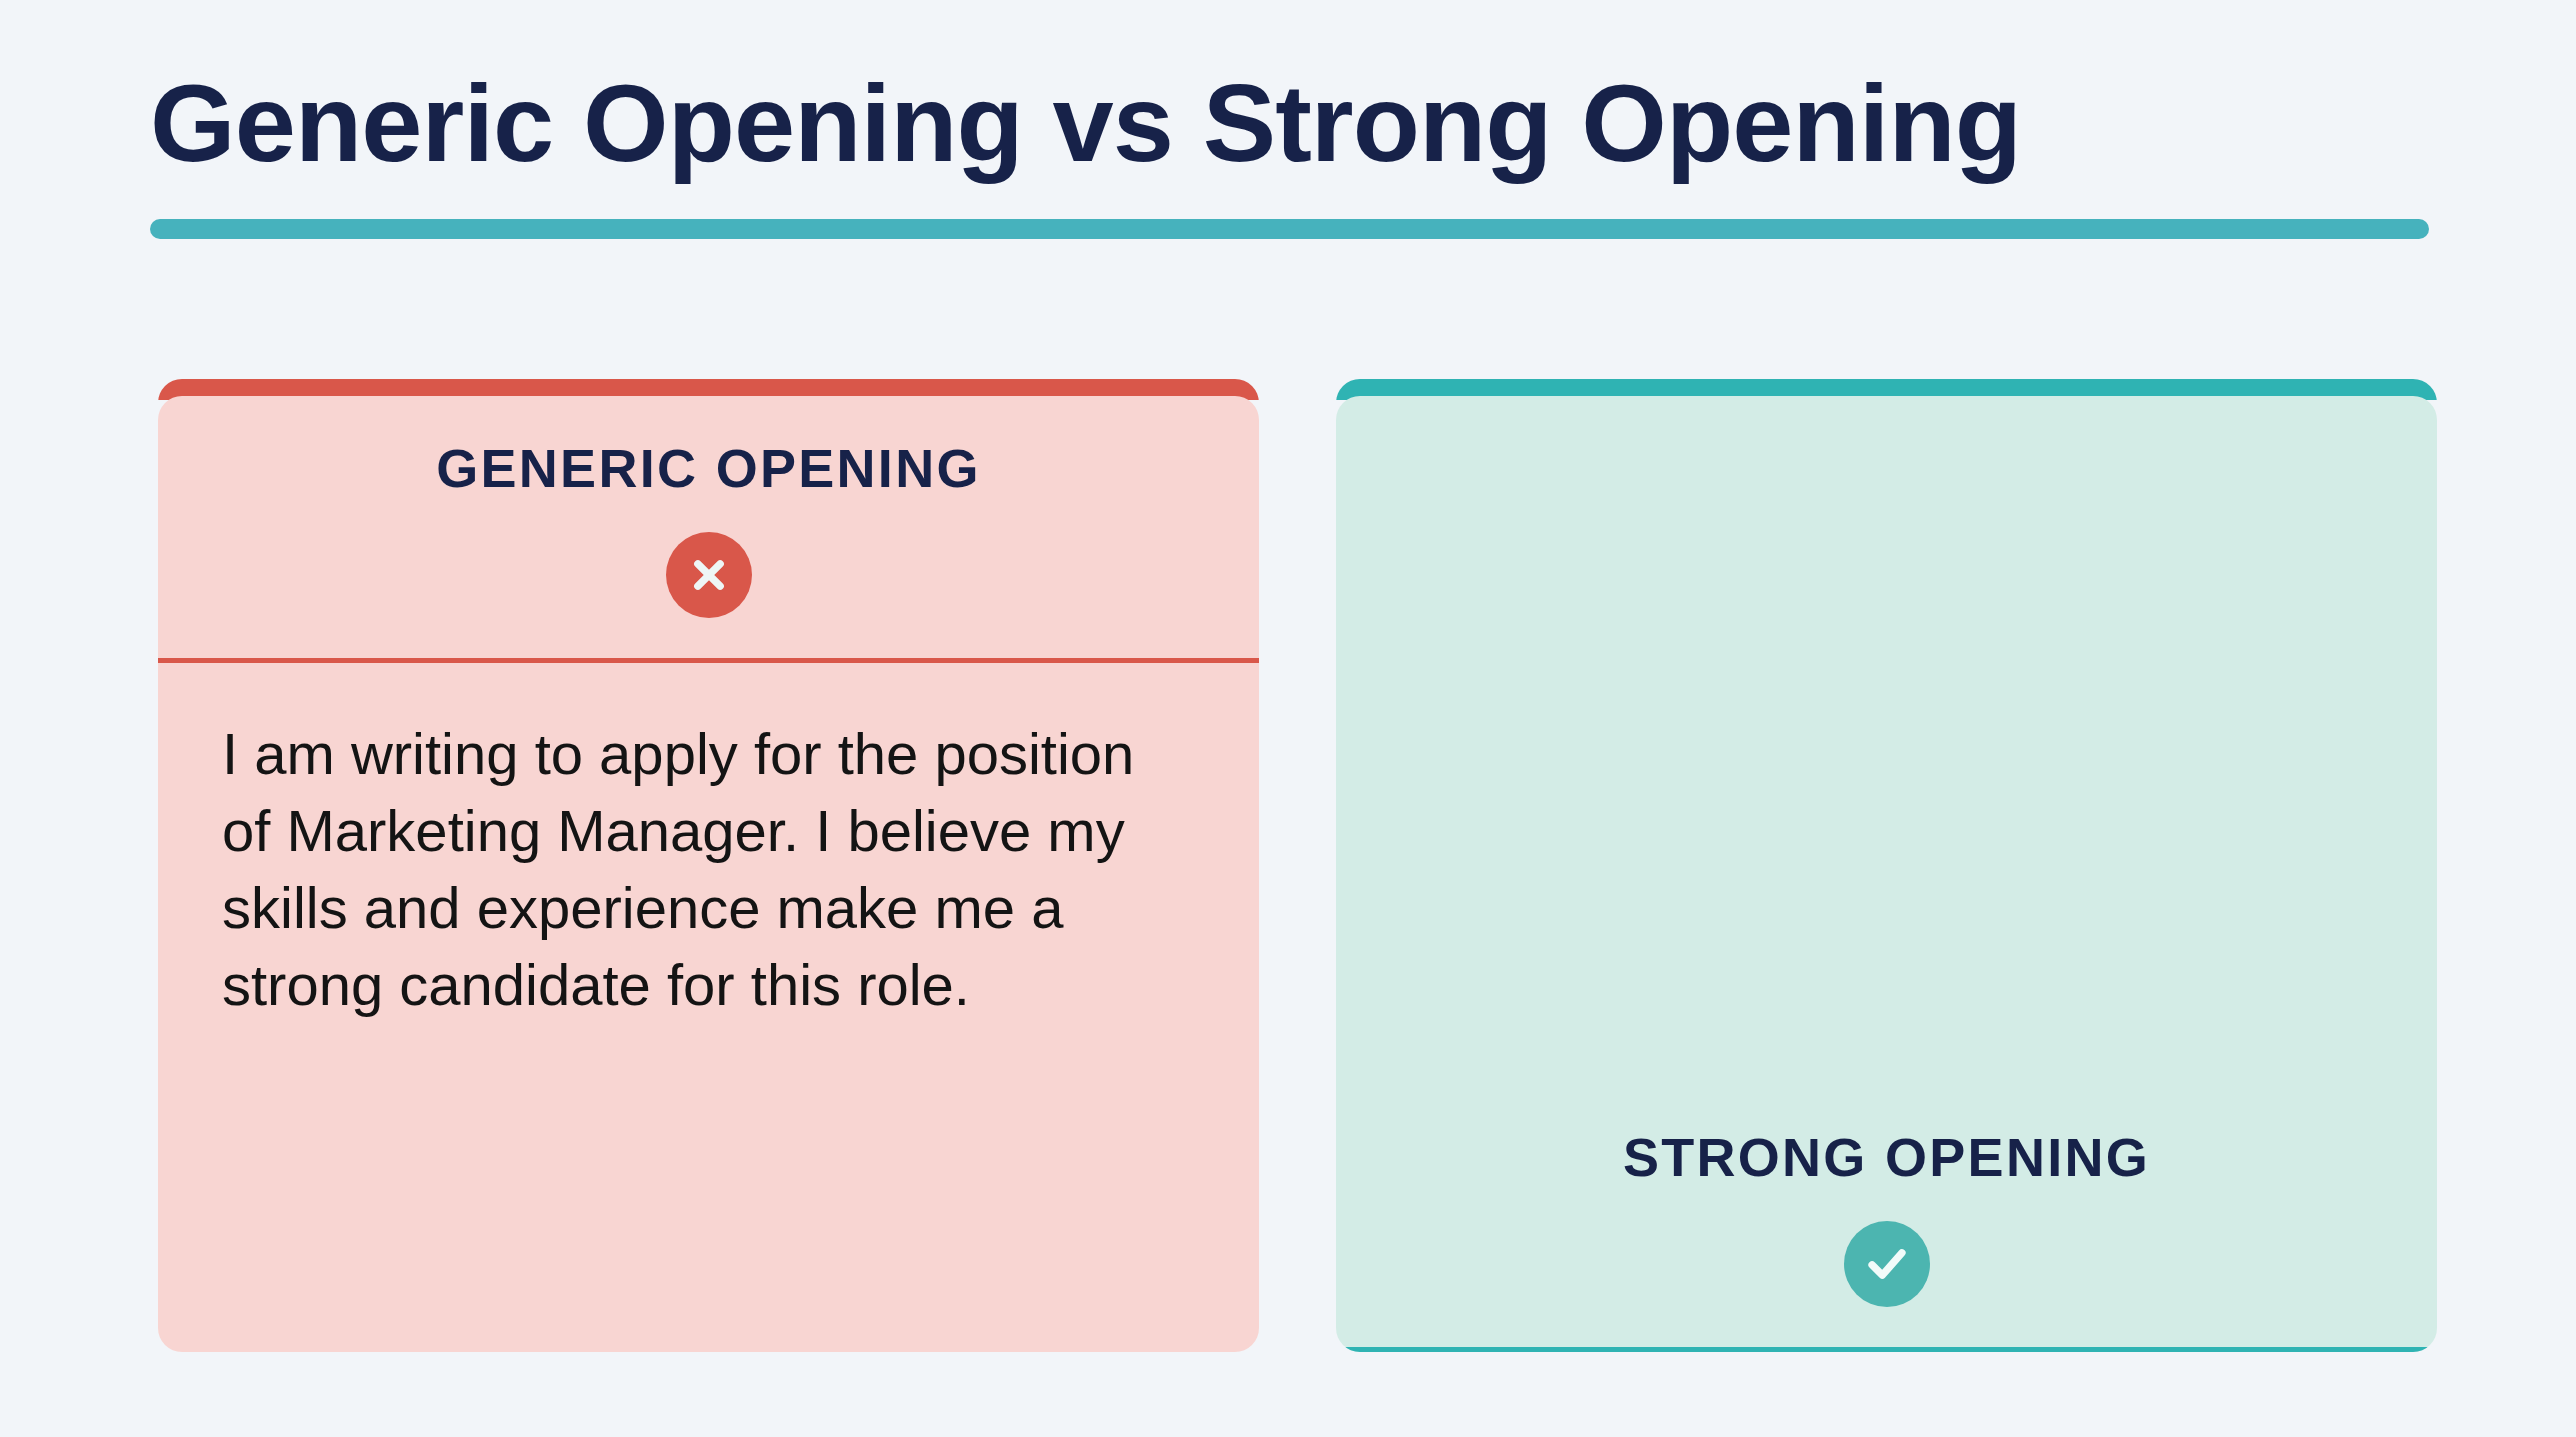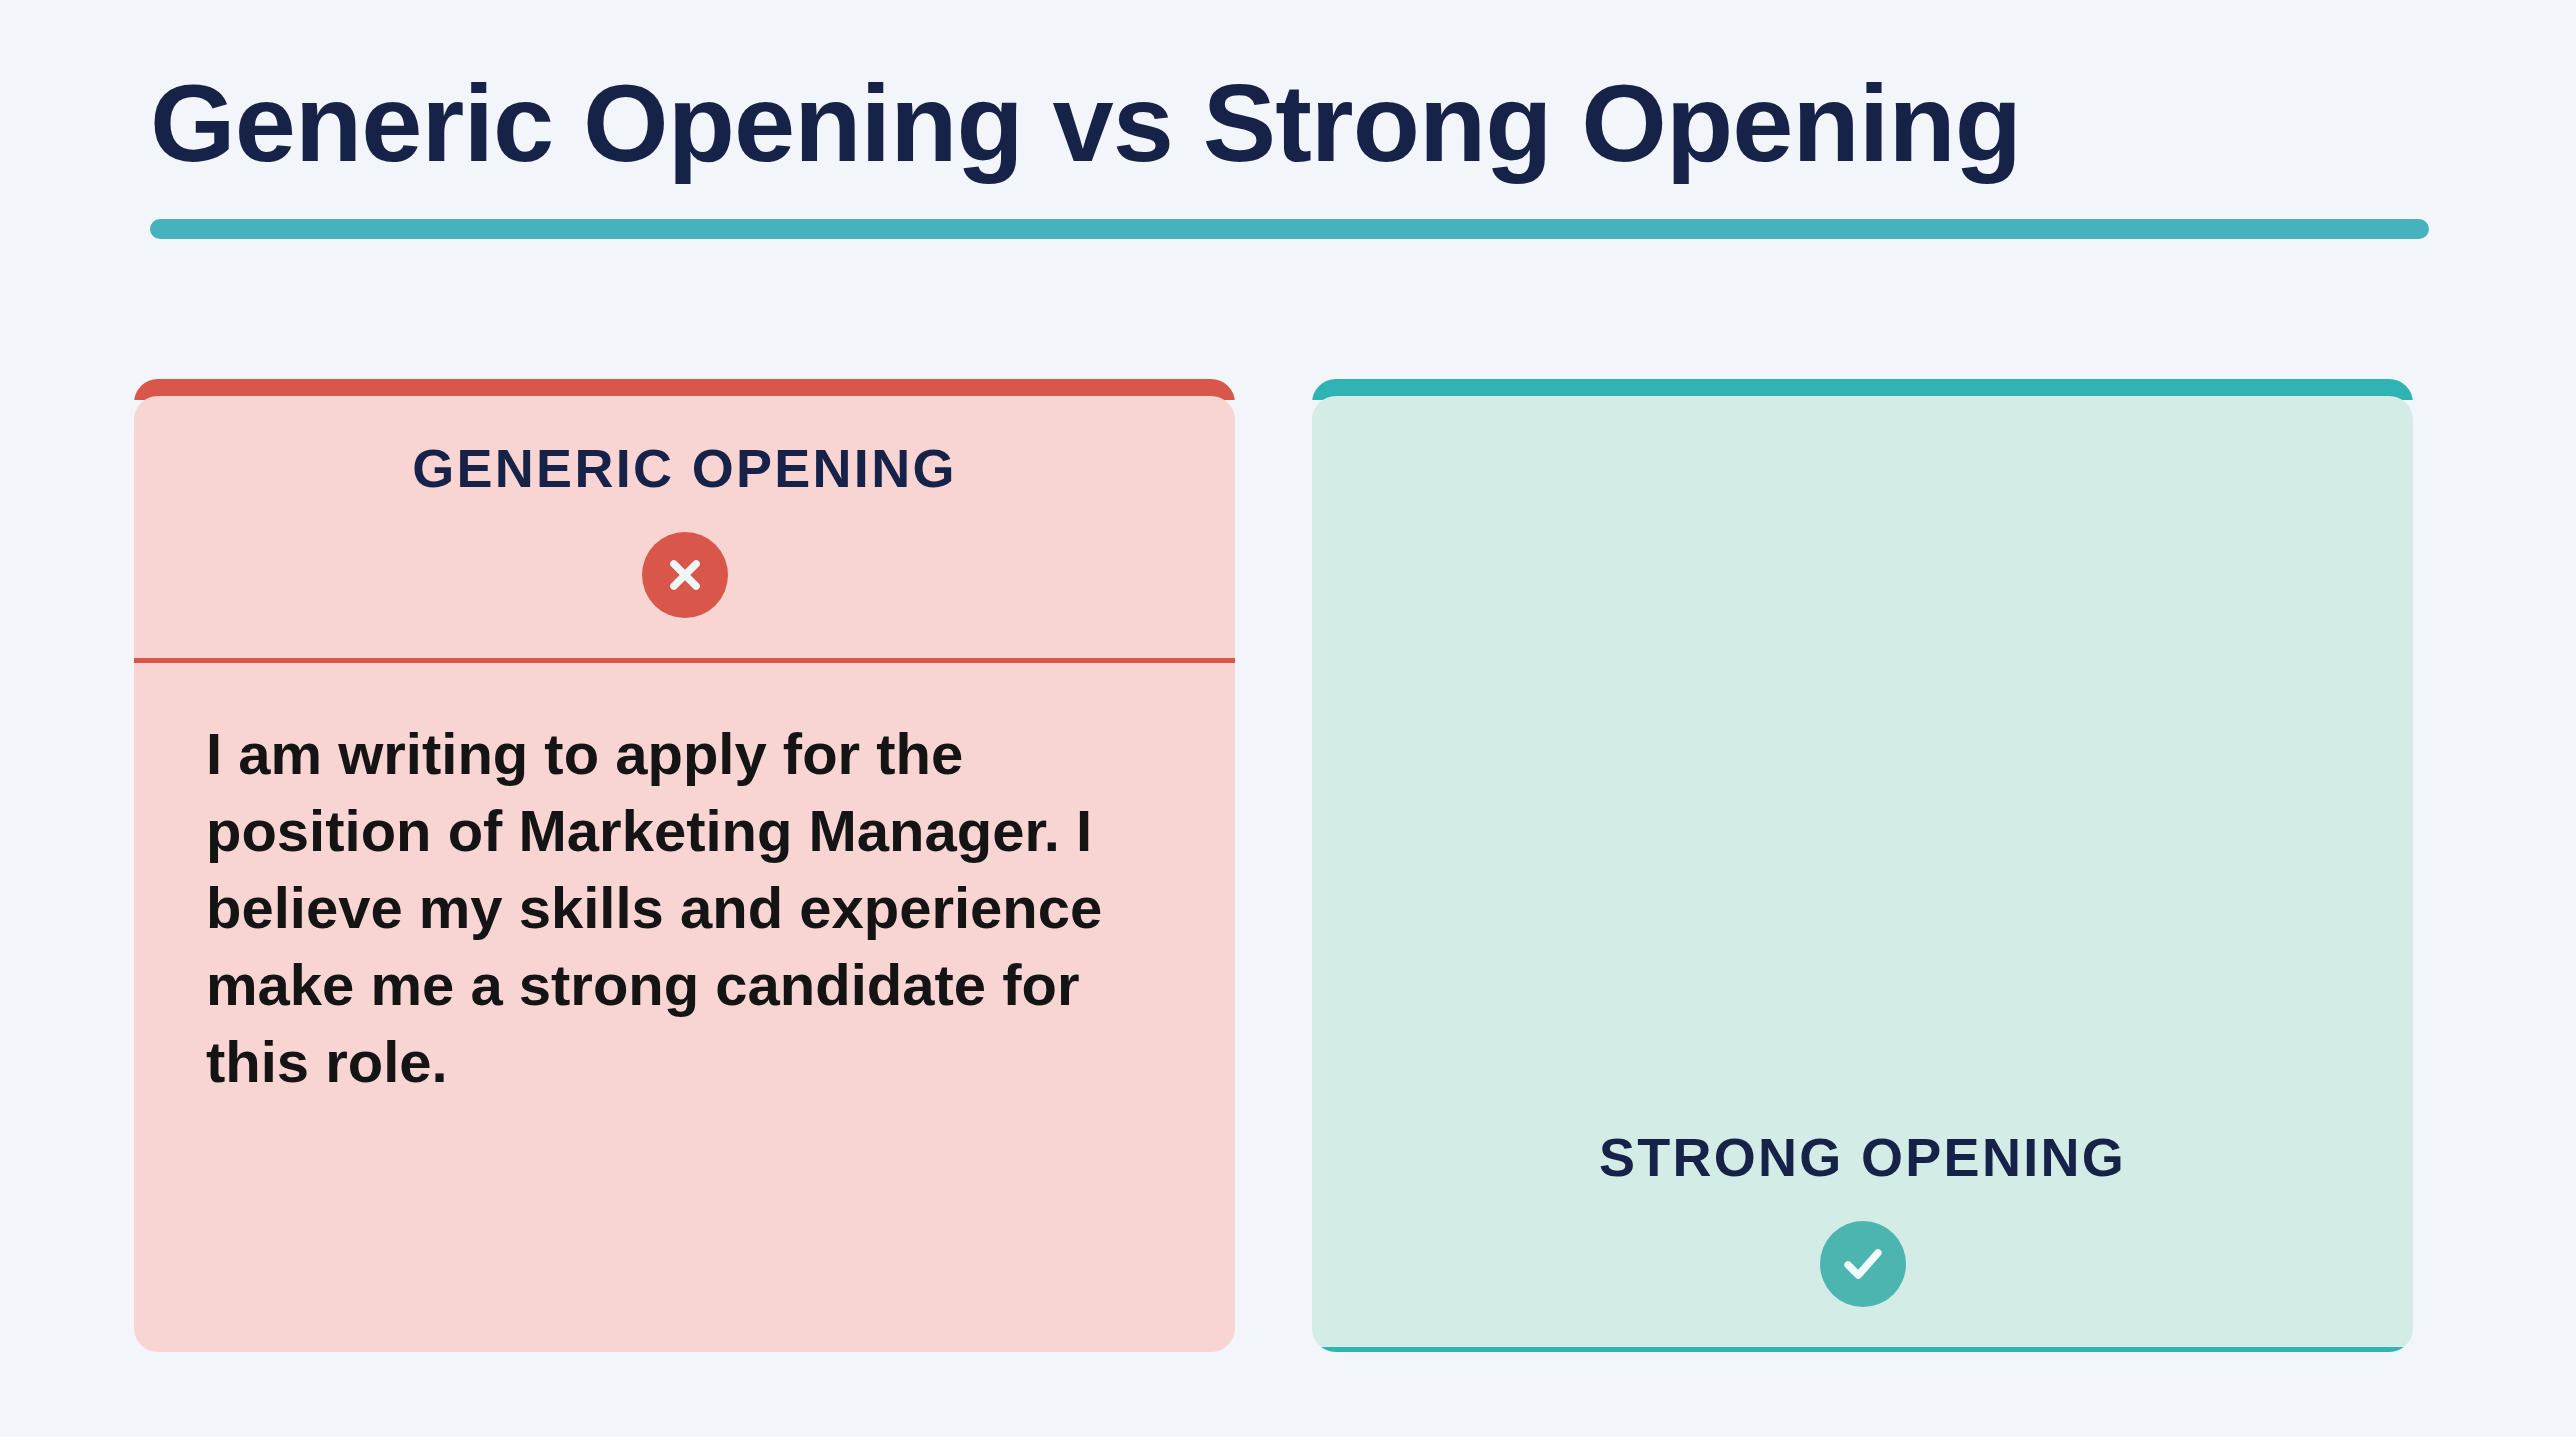--- a/index.html
+++ b/index.html
@@ -37,21 +37,21 @@
     margin-top: 36px;
     height: 20.6px;
     width: 2279px;
     background: #46b2bd;
     border-radius: 10.3px;
   }
 
   
   .cards {
     position: absolute;
-    left: 134px;
+    left: 158px;
     top: 379px;
     width: 2279px;
     height: 973px;
     display: flex;
     gap: 77px;
   }
 
   .card {
     flex: 1 1 0;
     position: relative;
@@ -116,22 +116,21 @@
 
   .card-body {
     flex: 1 1 auto;
     padding: 52px 64px 0 64px;
   }
 
   .card-text {
     font-size: 58px;
     line-height: 1.33;
     color: #141414;
-    font-weight: 700;
-    margin-left: 8px;
+    font-weight: 400;
   }
 
   
   .card--generic .card-topbar  { background: #d9574a; }
   .card--generic .card-inner   { background: #f8d5d2; }
   .card--generic .card-divider { background: #d9574a; }
   .card--generic .status-icon  { background: #d9574a; }
 
   
   .card--strong .card-topbar  { background: #2fb3b3; }

